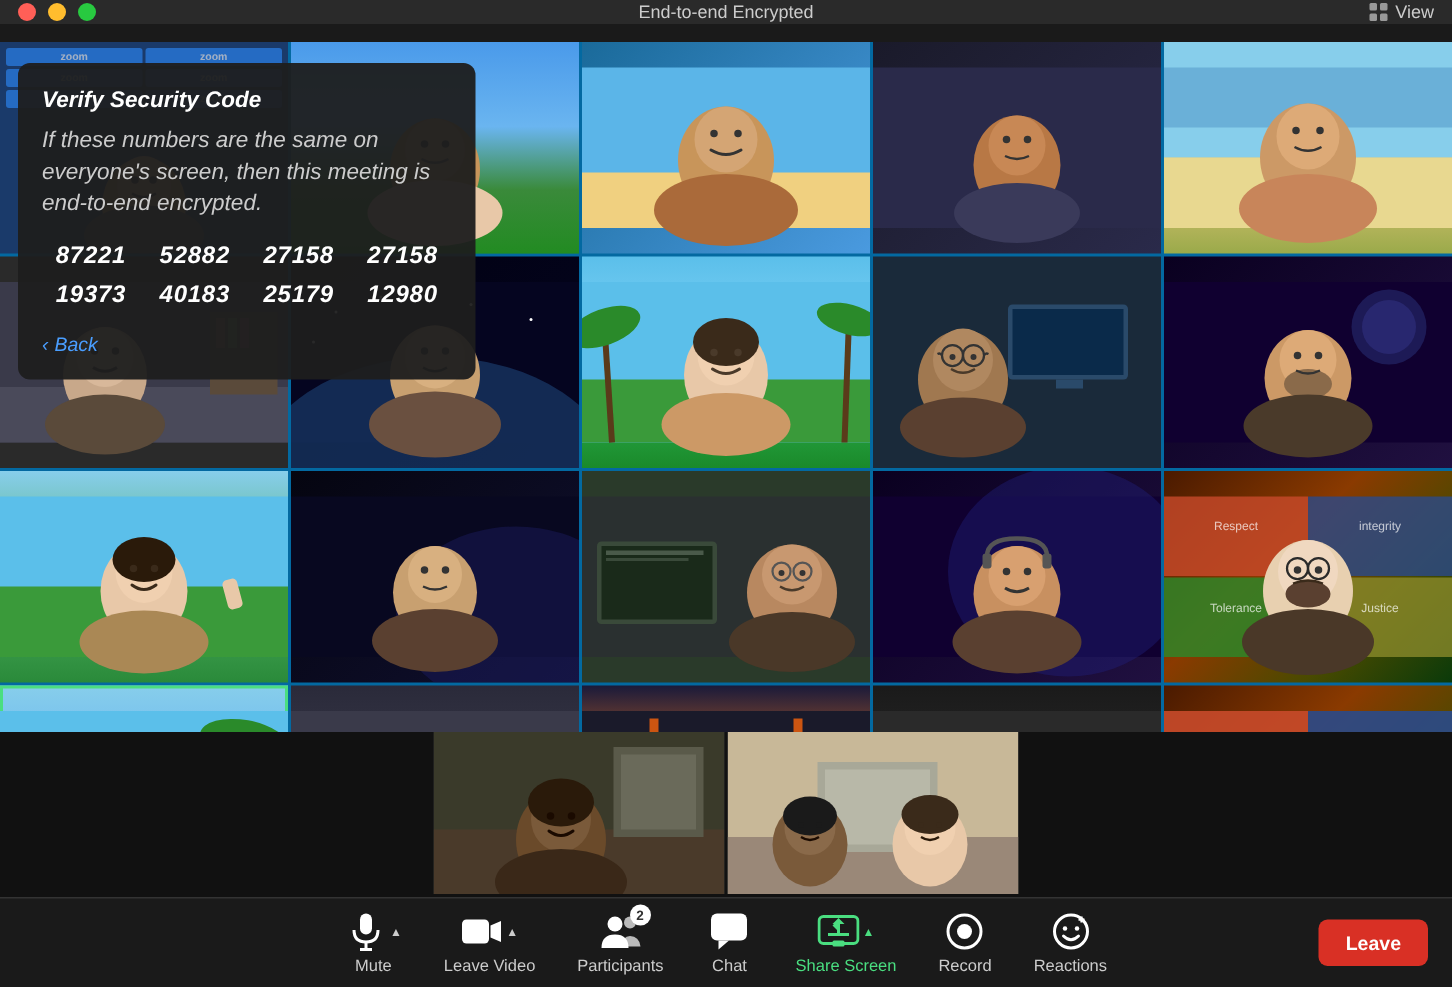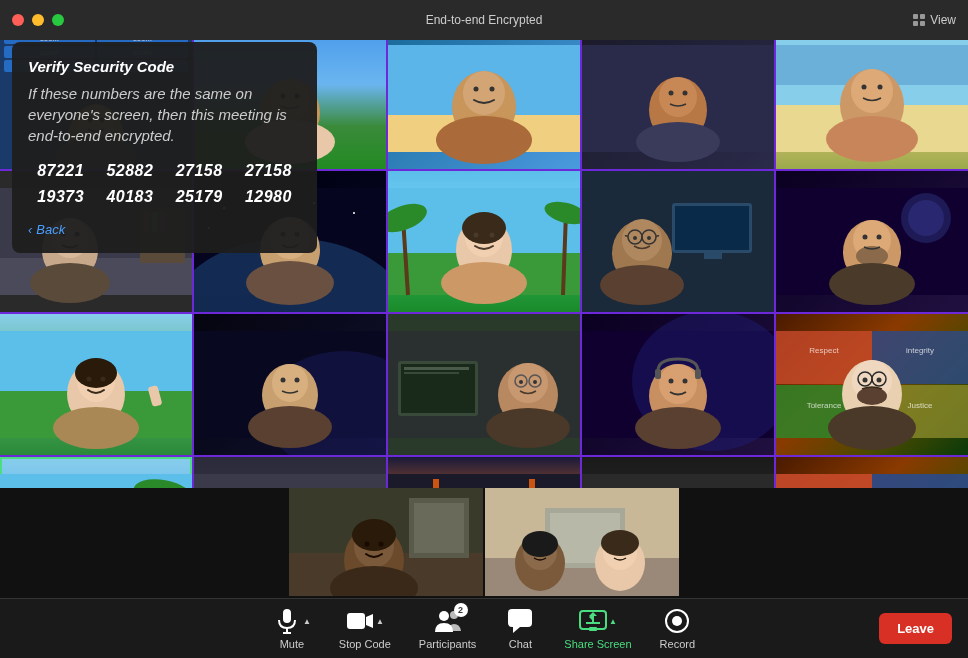--- a/index.html
+++ b/index.html
@@ -11,21 +11,21 @@
       overflow: hidden;
       position: relative;
     }
 
     
     .titlebar {
       position: absolute;
       top: 0;
       left: 0;
       right: 0;
-      height: 40px;
+      height: 16px;
       background: #2a2a2a;
       display: flex;
       align-items: center;
       justify-content: space-between;
       z-index: 100;
       padding: 0 12px;
     }
     .titlebar-controls {
       display: flex;
       gap: 8px;
@@ -114,21 +114,21 @@
     .video-grid {
       position: absolute;
       top: 28px;
       left: 0;
       right: 0;
       bottom: 60px;
       display: grid;
       grid-template-columns: repeat(5, 1fr);
       grid-template-rows: repeat(4, 1fr);
       gap: 2px;
-      background: #6d28d9;
+      background: #0369a1;
     }
 
     .video-cell {
       background: #2a2a2a;
       position: relative;
       overflow: hidden;
     }
 
     .participant-label {
       position: absolute;
@@ -760,21 +760,21 @@
   <div class="toolbar-item toolbar-item-wide">
     <div style="display:flex;align-items:center;">
       <div class="toolbar-icon">
         <svg width="28" height="22" viewBox="0 0 28 22">
           <rect x="1" y="3" width="18" height="16" rx="3" fill="white"></rect>
           <polygon points="20,7 27,4 27,18 20,15" fill="white"></polygon>
         </svg>
       </div>
       <span class="toolbar-chevron">▲</span>
     </div>
-    <span class="toolbar-label">Stop Code</span>
+    <span class="toolbar-label">Leave Video</span>
   </div>
 
   <div class="toolbar-item toolbar-item-wide">
     <div class="toolbar-icon" style="position:relative;">
       <svg width="28" height="26" viewBox="0 0 28 26">
         <circle cx="10" cy="8" r="5" fill="white"></circle>
         <path d="M1 24 Q1 15 10 15 Q19 15 19 24" fill="white"></path>
         <circle cx="20" cy="7" r="4" fill="white" opacity="0.7"></circle>
         <path d="M14 23 Q15 16 20 16 Q26 16 27 23" fill="white" opacity="0.7"></path>
       </svg>
@@ -814,16 +814,30 @@
   <div class="toolbar-item">
     <div class="toolbar-icon">
       <svg width="26" height="26" viewBox="0 0 26 26">
         <circle cx="13" cy="13" r="11" fill="none" stroke="white" stroke-width="2"></circle>
         <circle cx="13" cy="13" r="5" fill="white"></circle>
       </svg>
     </div>
     <span class="toolbar-label">Record</span>
   </div>
 
+  <div class="toolbar-item">
+    <div class="toolbar-icon">
+      <svg width="26" height="26" viewBox="0 0 26 26">
+        <circle cx="13" cy="13" r="11" fill="none" stroke="white" stroke-width="2"></circle>
+        <circle cx="9" cy="11" r="1.5" fill="white"></circle>
+        <circle cx="17" cy="11" r="1.5" fill="white"></circle>
+        <path d="M8 16 Q13 21 18 16" stroke="white" stroke-width="2" fill="none" stroke-linecap="round"></path>
+
+        <line x1="20" y1="3" x2="20" y2="7" stroke="white" stroke-width="1.5"></line>
+        <line x1="18" y1="5" x2="22" y2="5" stroke="white" stroke-width="1.5"></line>
+      </svg>
+    </div>
+    <span class="toolbar-label">Reactions</span>
+  </div>
 
   <button class="leave-btn">Leave</button>
 
 </div>
 
 </body></html>

